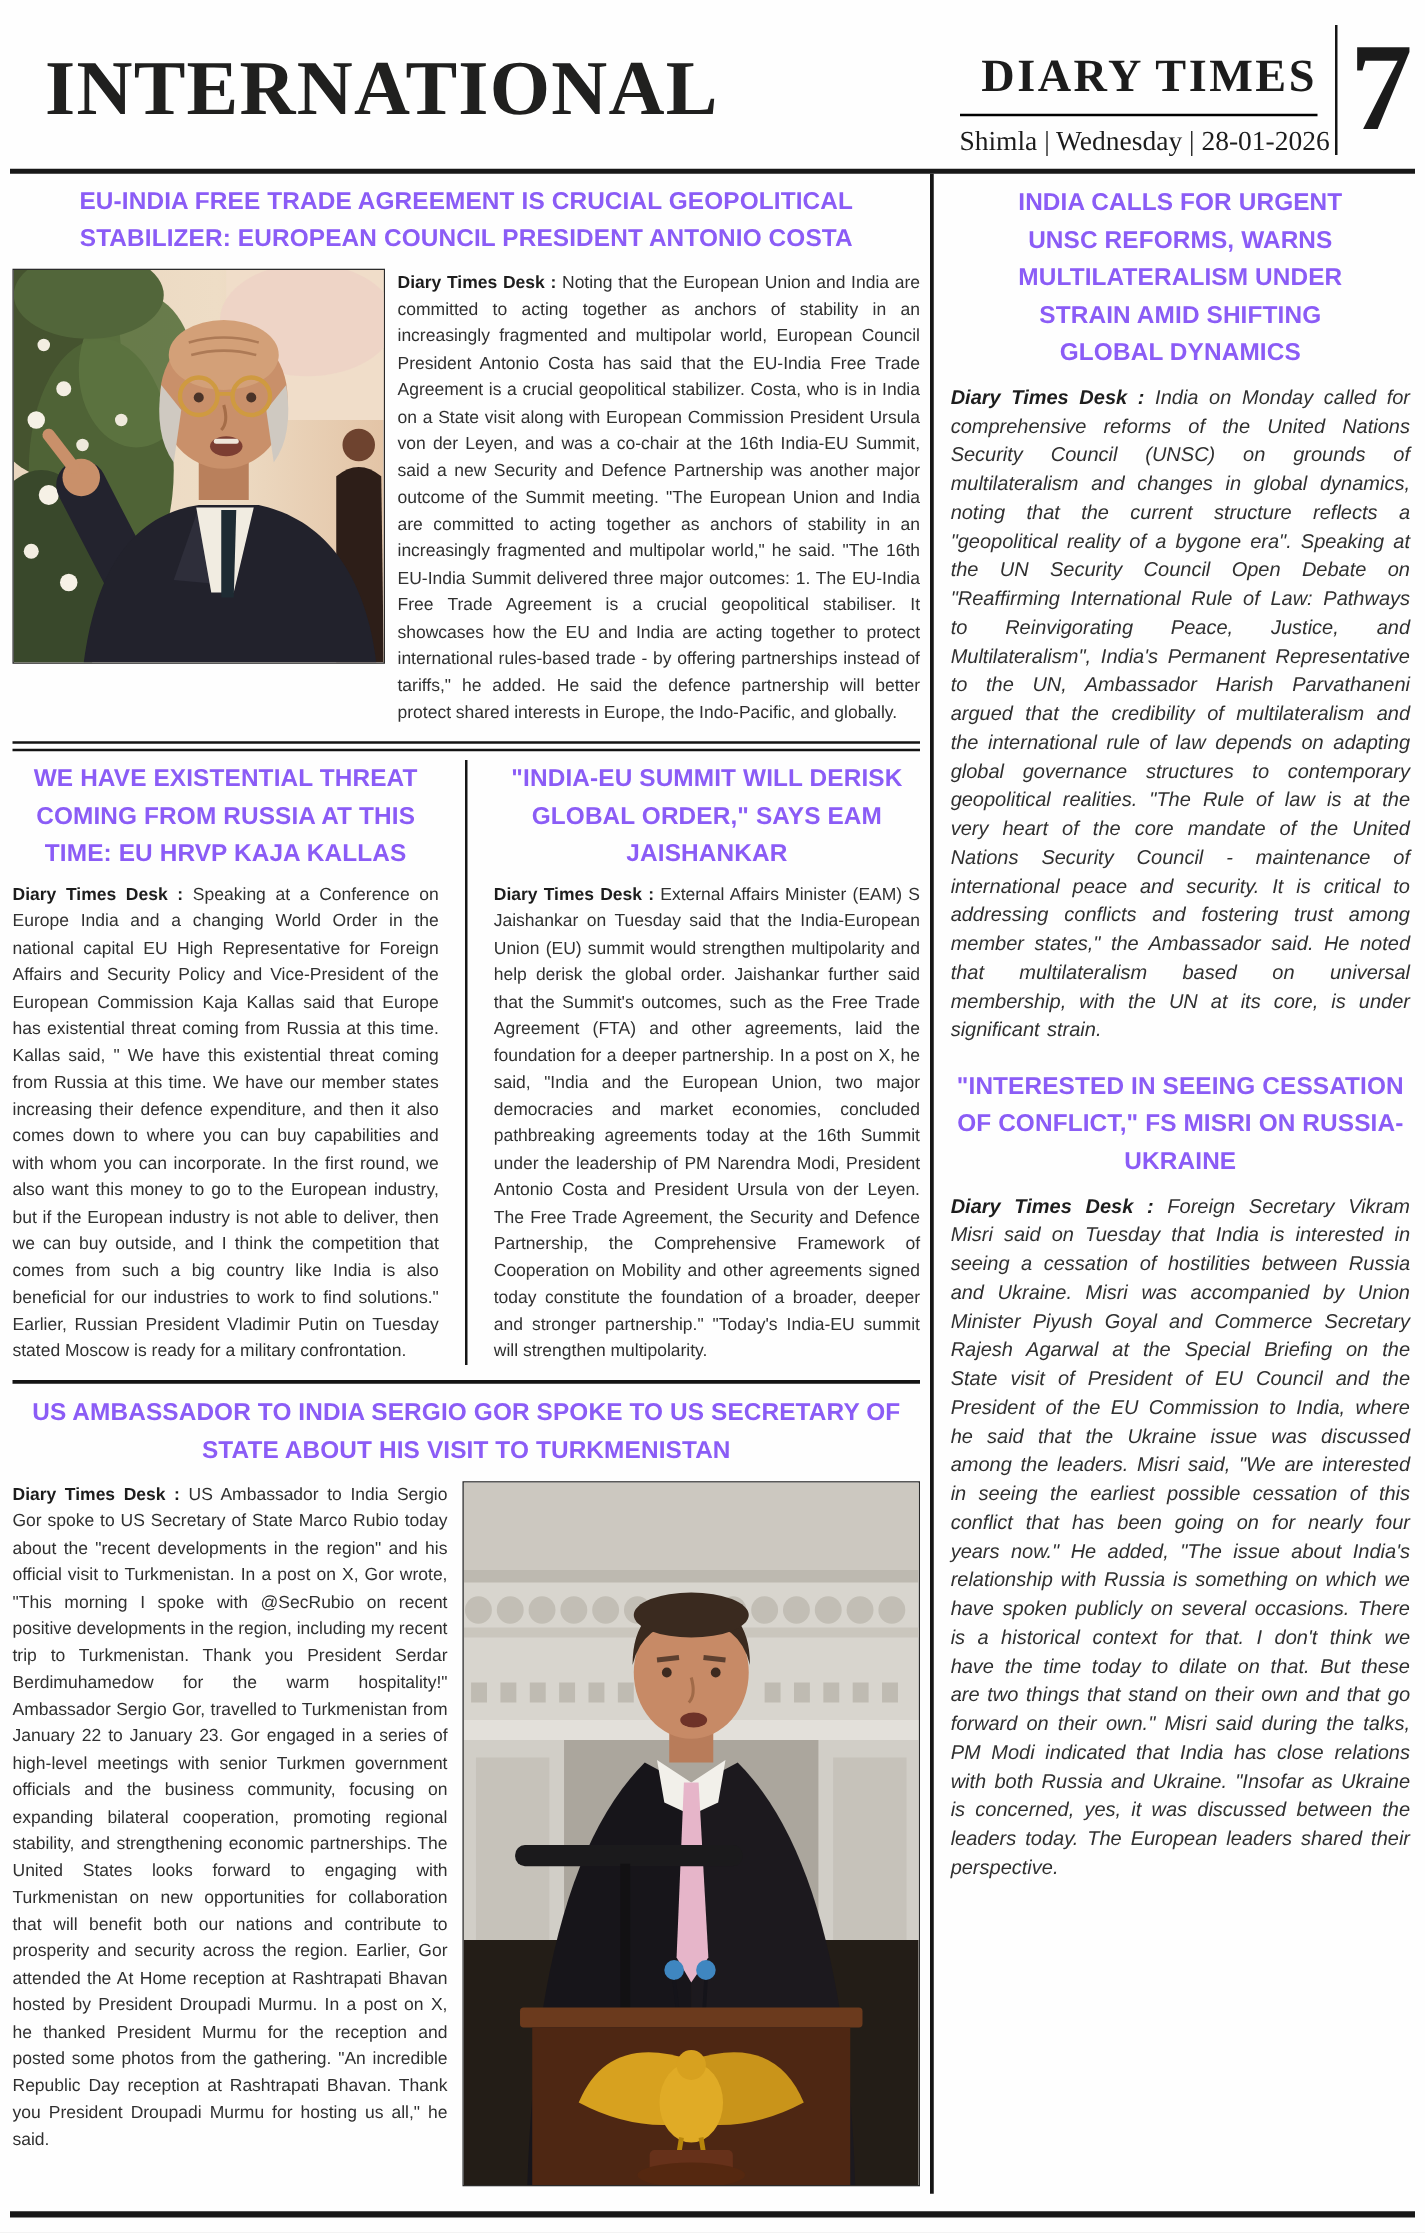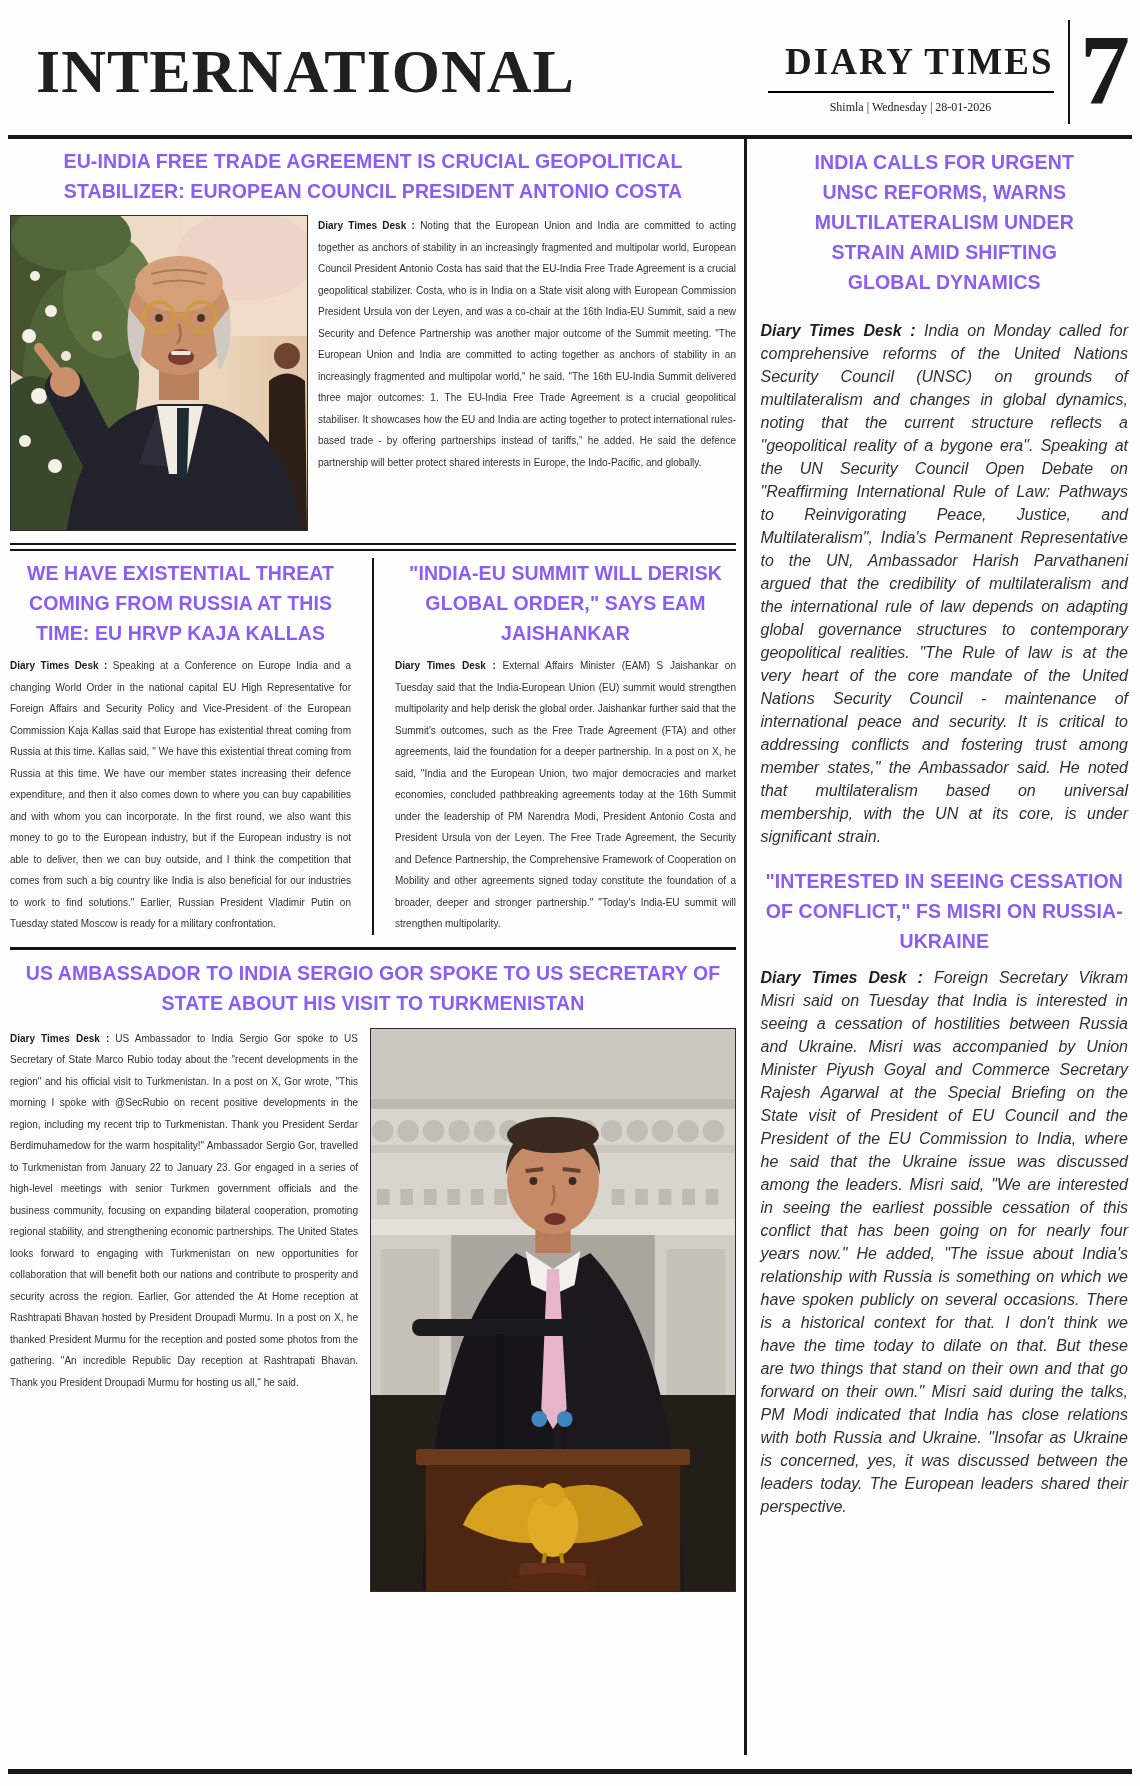--- a/index.html
+++ b/index.html
@@ -17,40 +17,40 @@
   .header { display:flex; align-items:flex-start; padding:6px 10px 1px 36px; height:128px; }
   .section-title {
     font-family:"Liberation Serif", serif;
     font-size:62px; font-weight:600; letter-spacing:1px;
     color:#20201f; margin-top:34px; line-height:1; white-space:nowrap;
   }
   .masthead { margin-left:auto; text-align:center; margin-top:34px; width:286px;
     font-family:"Liberation Serif", serif; color:#1c1c1c; }
   .masthead-title { font-size:37px; letter-spacing:2px; font-weight:600; white-space:nowrap;
     border-bottom:2px solid #000000; padding-bottom:8px;text-align:right; }
-  .masthead-date { font-size:12px; margin-top:7px; white-space:nowrap;font-family:Liberation Serif, serif; }
+  .masthead-date { font-size:22px; margin-top:7px; white-space:nowrap;font-family:Liberation Serif, serif; }
   .pageno-wrap { display:flex; margin-left:14px; }
   .pageno-vline { width:2.5px; background:#161616; height:104px; margin-top:14px; }
   .page-number { font-family:"Liberation Serif", serif; font-size:100px; font-weight:700;
     line-height:0.95; margin:16px 0 0 10px; color:#1b1b1b; }
 
   .rule-top { height:4px; background:#181818; margin:0 8px; }
   .rule-bottom { position:absolute; bottom:12px; left:8px; right:8px; height:5px; background:#181818; }
 
   
   .content { display:grid; grid-template-columns:726px 2.5px 1fr; column-gap:8px;
     padding:0 10px; min-height:1616px; }
   .main-vdivider { background:#161616; }
 
   
   .headline { font-weight:800; text-align:center; color:#8b5cf6;
     font-size:19.5px; line-height:30px; letter-spacing:0.1px; margin:0 auto; }
 
   
-  .body-text { font-size:10px; line-height:21.5px; text-align:justify; margin:0; color:#303030; }
+  .body-text { font-size:14px; line-height:21.5px; text-align:justify; margin:0; color:#303030; }
   .byline { font-weight:800; color:#1d1d1d; }
 
   
   .left-region { padding-top:7px; }
   .hl-costa { max-width:660px; }
   .a1-flow { display:flex; gap:10px; margin-top:9px; }
   .photo-frame { border:1.5px solid #2b2b2b; background:#ddd; flex:none; overflow:hidden; }
   .photo-costa { width:296px; height:314px; }
   .a1-text { flex:1; }
 
@@ -64,21 +64,21 @@
   .hl-jaishankar { max-width:338px; margin-bottom:7px; }
 
   .hl-gor { max-width:712px; margin-top:2px; }
   .a6-flow { display:flex; gap:12px; margin-top:10px; }
   .a6-text { width:348px; flex:none; }
   .photo-gor { flex:1; height:562px; }
 
   
   .right-col { padding:8px 2px 0 6px; }
   .right-col .body-text { font-size:16px; line-height:23px; word-spacing:1.5px;font-style:italic; }
-  .hl-unsc { max-width:310px; margin-bottom:22px; }
+  .hl-unsc { max-width:310px; margin-bottom:10px; }
   .hl-misri { max-width:372px; margin:18px auto 10px; }
 
   .photo-frame svg { display:block; width:100%; height:100%; }
 </style>
 </head>
 <body>
 
 <div class="page">
 
   <header class="header">

